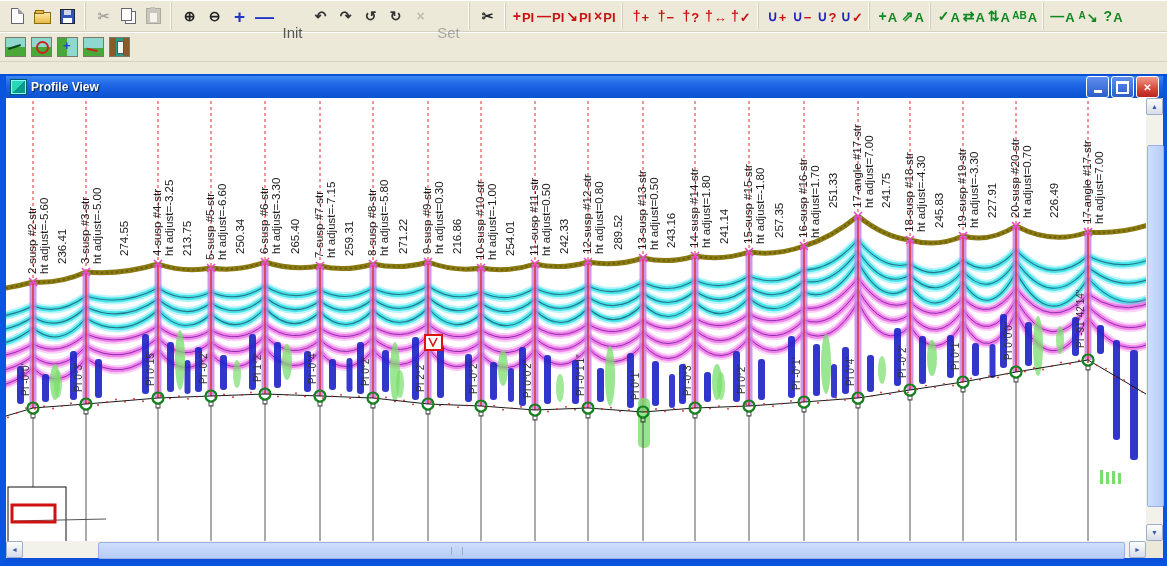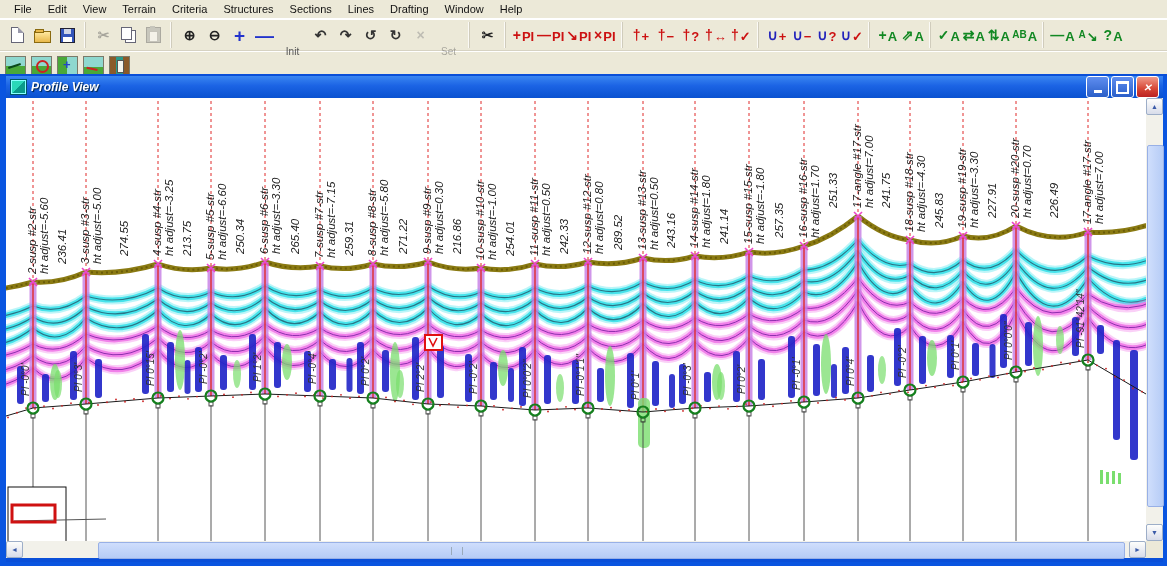--- a/index.html
+++ b/index.html
@@ -16,21 +16,21 @@
   .tb2{height:26px;padding:1px 4px;}
   .tgroup{display:flex;align-items:center;padding:0 3px;height:26px;}
   .tgroup + .tgroup{border-left:1px solid #d0ccbc;box-shadow:-1px 0 0 #fbfaf6;margin-left:2px;padding-left:5px;}
   .tbtn{min-width:23px;height:22px;display:flex;align-items:center;justify-content:center;
         border:1px solid transparent;font-size:14px;line-height:1;cursor:default;position:relative;}
   .tbtn.disabled{opacity:.45;filter:grayscale(1);}
   .tbtn .main{font-weight:bold;}
   .tbtn .main.big{font-size:19px;font-weight:bold;}
   .tbtn .main.small{font-size:10px;font-weight:bold;letter-spacing:0;}
   .tbtn .sub{font-size:13px;font-weight:bold;margin-left:1px;align-self:flex-end;line-height:1.4;}
-  .tbtn.textbtn{font-size:10px;color:#555;padding:0 3px;margin-top:33px;}
+  .tbtn.textbtn{font-size:15px;color:#555;padding:0 3px;margin-top:33px;}
   
   .ic{display:inline-block;position:relative;}
   .ic-new{width:11px;height:14px;background:#fff;border:1px solid #667;}
   .ic-new::after{content:"";position:absolute;right:-1px;top:-1px;border:3px solid #ece9d8;
                  border-left-color:#99a;border-bottom-color:#99a;}
   .ic-open{width:15px;height:10px;background:linear-gradient(180deg,#ffe9a0,#e8b84a);border:1px solid #8a6a10;margin-top:4px;}
   .ic-open::before{content:"";position:absolute;top:-3px;left:0;width:7px;height:2px;background:#e8b84a;border:1px solid #8a6a10;}
   .ic-save{width:13px;height:13px;background:#3355bb;border:1px solid #223;}
   .ic-save::before{content:"";position:absolute;left:3px;top:0;width:7px;height:5px;background:#cfd6e8;}
   .ic-save::after{content:"";position:absolute;left:2px;bottom:0;width:9px;height:5px;background:#fff;}
@@ -45,21 +45,21 @@
   .vic-2{background:linear-gradient(180deg,#8fd8cf 0 50%,#4aa838 50% 100%);}
   .vic-2::after{content:"";position:absolute;left:4px;top:3px;width:9px;height:9px;border:2px solid #cc2222;border-radius:50%;}
   .vic-3{background:linear-gradient(90deg,#4aa838 0 45%,#8fd8cf 45% 100%);}
   .vic-3::after{content:"+";position:absolute;left:5px;top:1px;color:#2244cc;font-weight:bold;font-size:13px;}
   .vic-4{background:linear-gradient(180deg,#8fd8cf 0 55%,#4aa838 55% 100%);}
   .vic-4::after{content:"";position:absolute;left:3px;top:7px;width:11px;height:4px;border-bottom:2px solid #cc2222;transform:rotate(12deg);}
   .vic-5{background:linear-gradient(90deg,#8a5a2a 0 30%,#2a9a8a 30% 70%,#8a5a2a 70% 100%);}
   .vic-5::after{content:"";position:absolute;left:7px;top:3px;width:5px;height:11px;background:#f5f5ef;border:1px solid #555;}
   
   .mdi{position:absolute;left:0;right:0;top:74px;bottom:0;background:#0a4fd8;}
-  .childwin{position:absolute;left:0;top:2px;width:1167px;height:490px;font-style:italic;}
+  .childwin{position:absolute;left:0;top:2px;width:1167px;height:490px;}
   .titlebar{height:22px;display:flex;align-items:center;padding:0 4px 0 4px;
             background:linear-gradient(180deg,#3a86f2 0%,#1b63e4 45%,#0a51d0 100%);}
   .tb-icon{width:15px;height:14px;margin-right:4px;background:linear-gradient(135deg,#2ad8b8 0 50%,#0a9a8a 50% 100%);
            border:1px solid #056;box-shadow:inset 0 0 0 1px #8ff;}
   .tb-title{color:#fff;font-weight:bold;font-size:12px;text-shadow:1px 1px 1px #024;}
   .tb-btns{margin-left:auto;display:flex;gap:2px;}
   .tbb{width:21px;height:20px;border-radius:3px;border:1px solid #fff;display:flex;align-items:center;justify-content:center;
        color:#fff;font-size:10px;font-weight:bold;background:linear-gradient(180deg,#5f8ef0,#2a5ec8);}
   .tbb.close{background:linear-gradient(180deg,#f09a8a,#d64535 60%,#b22);}
   .tbb .minglyph{width:8px;height:3px;background:#fff;margin-top:9px;}
@@ -78,33 +78,20 @@
   .vthumb{position:absolute;left:1px;width:15px;border:1px solid #98b0e6;border-radius:2px;
           background:linear-gradient(90deg,#cfdefc,#b6ccf6);}
   .hthumb{position:absolute;top:1px;height:15px;border:1px solid #98b0e6;border-radius:2px;
           background:linear-gradient(180deg,#cfdefc,#b6ccf6);}
   .hgrip{position:absolute;top:4px;width:10px;height:8px;border-left:1px solid #9ab;border-right:1px solid #9ab;}
 </style>
 </head>
 <body>
 
 <div class="app">
-  <div class="menubar" id="menubar">
-      <span class="menu-item">File</span>
-      <span class="menu-item">Edit</span>
-      <span class="menu-item">View</span>
-      <span class="menu-item">Terrain</span>
-      <span class="menu-item">Criteria</span>
-      <span class="menu-item">Structures</span>
-      <span class="menu-item">Sections</span>
-      <span class="menu-item">Lines</span>
-      <span class="menu-item">Drafting</span>
-      <span class="menu-item">Window</span>
-      <span class="menu-item">Help</span>
-    </div>
   <div class="toolbar tb1" id="toolbar1">
       <span class="tgroup">
         <span class="tbtn">
           <span class="ic ic-new"></span>
         </span>
         <span class="tbtn">
           <span class="ic ic-open"></span>
         </span>
         <span class="tbtn">
           <span class="ic ic-save"></span>

